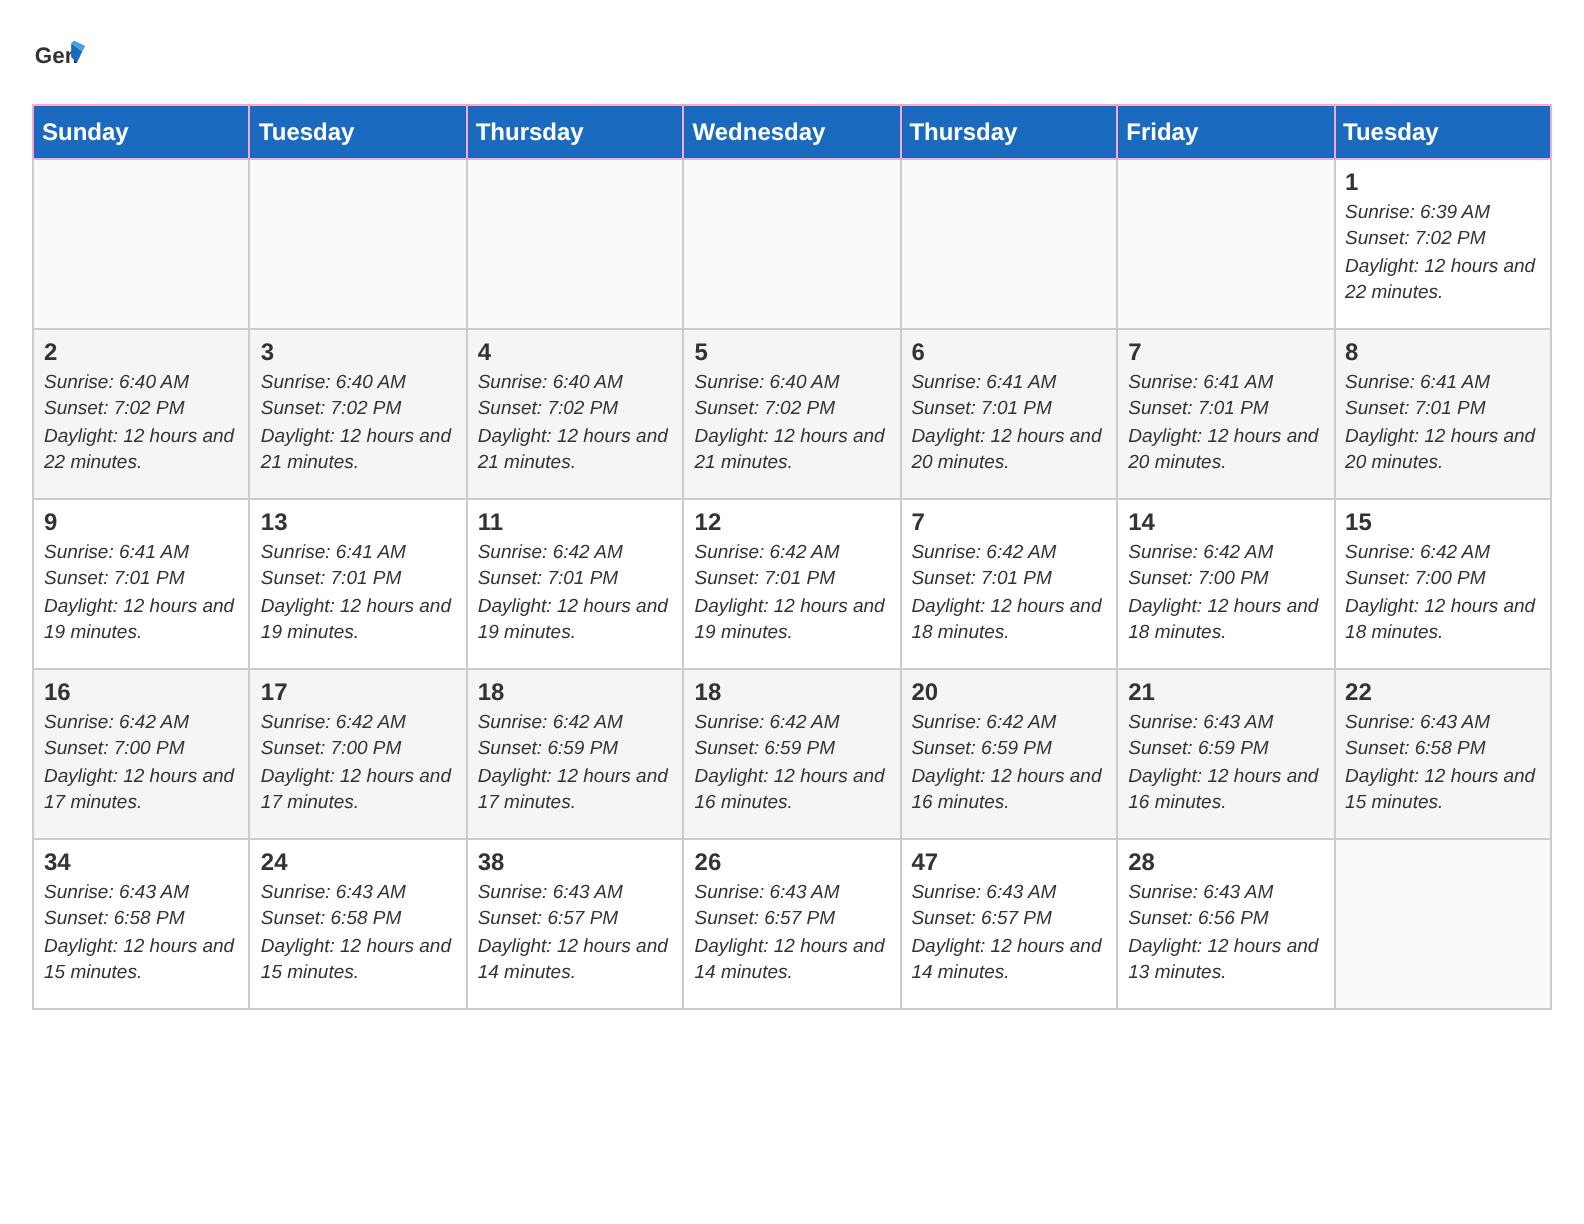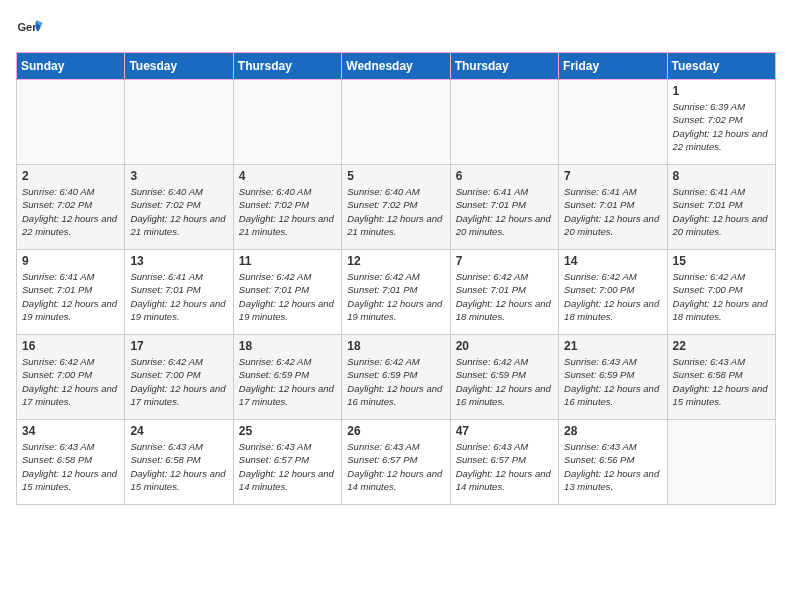--- a/index.html
+++ b/index.html
@@ -321,21 +321,21 @@
         </td>
         <td>
           <span class="day-num">24</span>
           <div class="day-info">
             <div>Sunrise: 6:43 AM</div>
             <div>Sunset: 6:58 PM</div>
             <div>Daylight: 12 hours and 15 minutes.</div>
           </div>
         </td>
         <td>
-          <span class="day-num">25</span>
+          <span class="day-num">38</span>
           <div class="day-info">
             <div>Sunrise: 6:43 AM</div>
             <div>Sunset: 6:57 PM</div>
             <div>Daylight: 12 hours and 14 minutes.</div>
           </div>
         </td>
         <td>
           <span class="day-num">26</span>
           <div class="day-info">
             <div>Sunrise: 6:43 AM</div>

